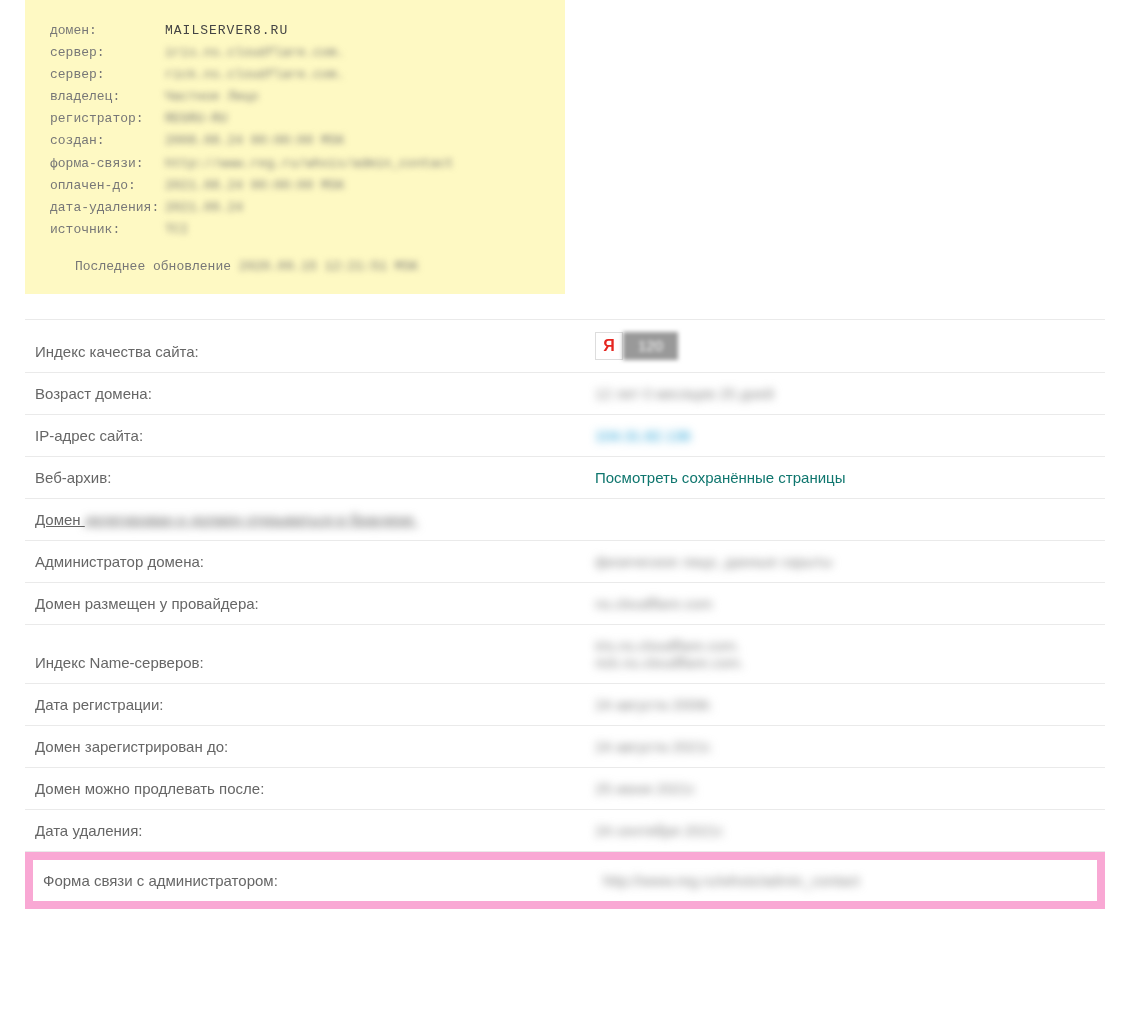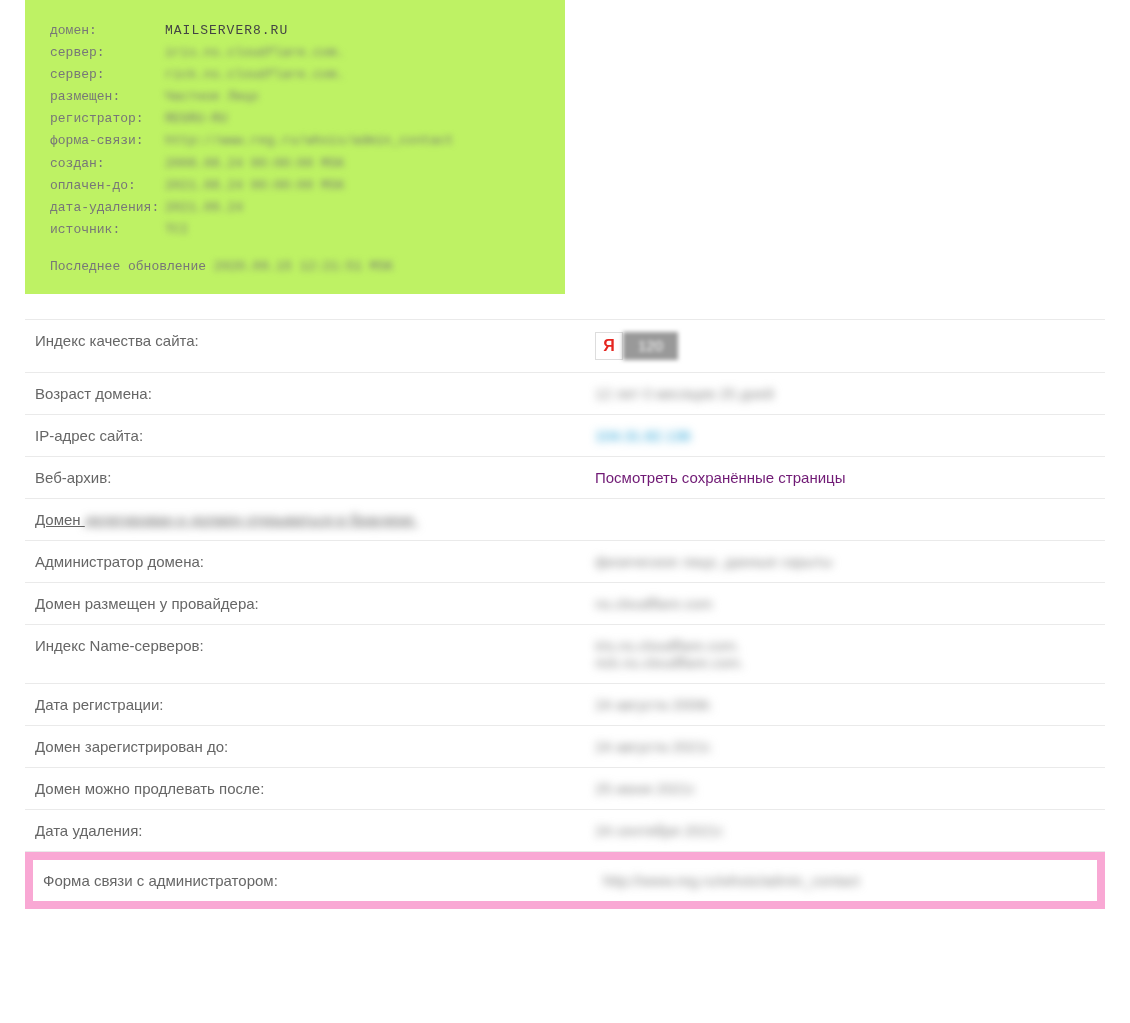--- a/index.html
+++ b/index.html
@@ -1,31 +1,31 @@
 <!DOCTYPE html>
 <html><head>
   <meta charset="utf-8">
   <style>
     * { margin: 0; padding: 0; box-sizing: border-box; }
     body { font-family: Arial, sans-serif; background: #fff; color: #555; font-size: 14px; width: 1130px; }
-    .whois-box { background: #bef264; margin: 0 25px 25px 25px; padding: 20px 25px; width: 540px; font-family: 'Courier New', monospace; font-size: 13px; color: #777; }
+    .whois-box { background: #fef9c3; margin: 0 25px 25px 25px; padding: 20px 25px; width: 540px; font-family: 'Courier New', monospace; font-size: 13px; color: #777; }
     .whois-row { display: flex; line-height: 1.7; }
     .whois-label { width: 115px; flex-shrink: 0; }
     .whois-val { }
     .whois-val.clear { color: #444; letter-spacing: 1px; }
     .whois-val.blurred { filter: blur(3px); }
-    .whois-update { margin-top: 18px; }
+    .whois-update { margin-top: 18px; margin-left: 25px; }
     .whois-update .blurred { filter: blur(3px); }
     .info-table { margin: 0 25px; border-top: 1px solid #eaeaea; }
-    .info-row { display: flex; padding: 12px 10px; border-bottom: 1px solid #eaeaea; font-size: 15px; color: #666; align-items: flex-start; }
+    .info-row { display: flex; padding: 12px 10px; border-bottom: 1px solid #eaeaea; font-size: 15px; color: #666; align-items: flex-end; }
     .info-label { width: 560px; flex-shrink: 0; }
     .info-value { flex: 1; }
     .info-value.blurred { filter: blur(4px); color: #888; }
     .info-value.link { color: #1f9fd6; }
-    .info-value a { color: #701a75; text-decoration: none; }
+    .info-value a { color: #0f766e; text-decoration: none; }
     .badge { display: inline-flex; align-items: center; height: 28px; }
     .badge-y { background: #fff; border: 1px solid #ddd; width: 28px; height: 28px; display: inline-flex; align-items: center; justify-content: center; font-weight: bold; }
     .badge-y span.red { color: #e52620; font-size: 16px; }
     .badge-bar { background: #999; width: 55px; height: 28px; display: inline-flex; align-items: center; justify-content: center; color: #fff; filter: blur(2px); }
     .highlight-row { border: 8px solid #f9a8d4; }
     .inline-blur { filter: blur(4px); }
     .single-line .info-label { width: auto; text-decoration: underline; }
   </style>
 </head>
 <body>
@@ -37,34 +37,34 @@
     </div>
     <div class="whois-row">
       <div class="whois-label">сервер:</div>
       <div class="whois-val blurred">iris.ns.cloudflare.com.</div>
     </div>
     <div class="whois-row">
       <div class="whois-label">сервер:</div>
       <div class="whois-val blurred">rick.ns.cloudflare.com.</div>
     </div>
     <div class="whois-row">
-      <div class="whois-label">размещен:</div>
+      <div class="whois-label">владелец:</div>
       <div class="whois-val blurred">Частное Лицо</div>
     </div>
     <div class="whois-row">
       <div class="whois-label">регистратор:</div>
       <div class="whois-val blurred">REGRU-RU</div>
     </div>
     <div class="whois-row">
+      <div class="whois-label">создан:</div>
+      <div class="whois-val blurred">2008.08.24 00:00:00 MSK</div>
+    </div>
+    <div class="whois-row">
       <div class="whois-label">форма-связи:</div>
       <div class="whois-val blurred">http://www.reg.ru/whois/admin_contact</div>
-    </div>
-    <div class="whois-row">
-      <div class="whois-label">создан:</div>
-      <div class="whois-val blurred">2008.08.24 00:00:00 MSK</div>
     </div>
     <div class="whois-row">
       <div class="whois-label">оплачен-до:</div>
       <div class="whois-val blurred">2021.08.24 00:00:00 MSK</div>
     </div>
     <div class="whois-row">
       <div class="whois-label">дата-удаления:</div>
       <div class="whois-val blurred">2021.09.24</div>
     </div>
     <div class="whois-row">

